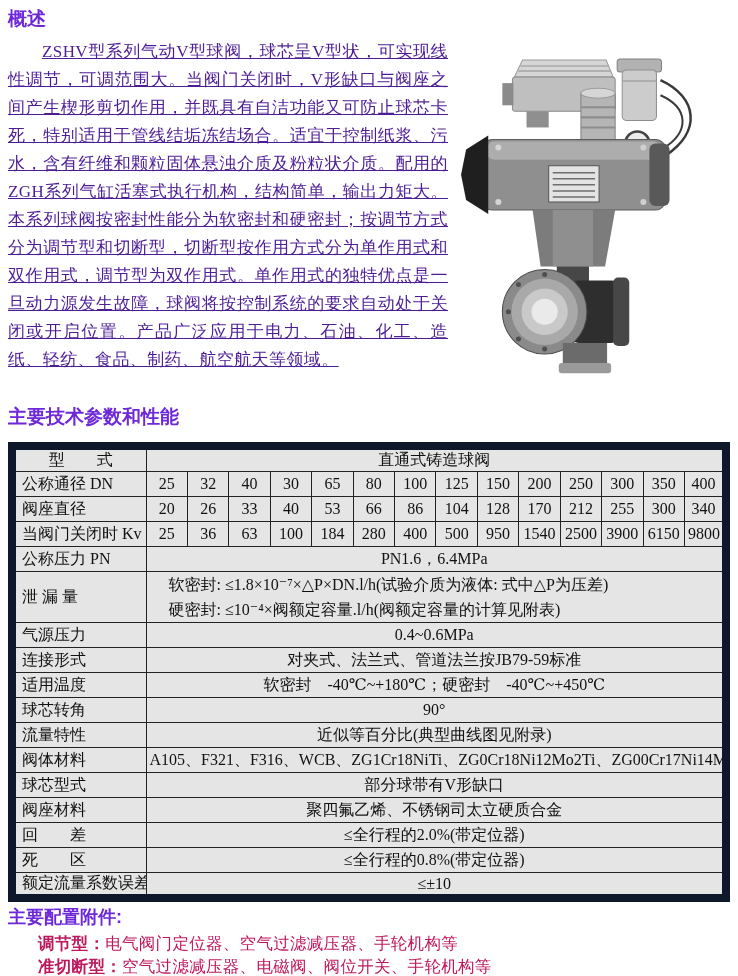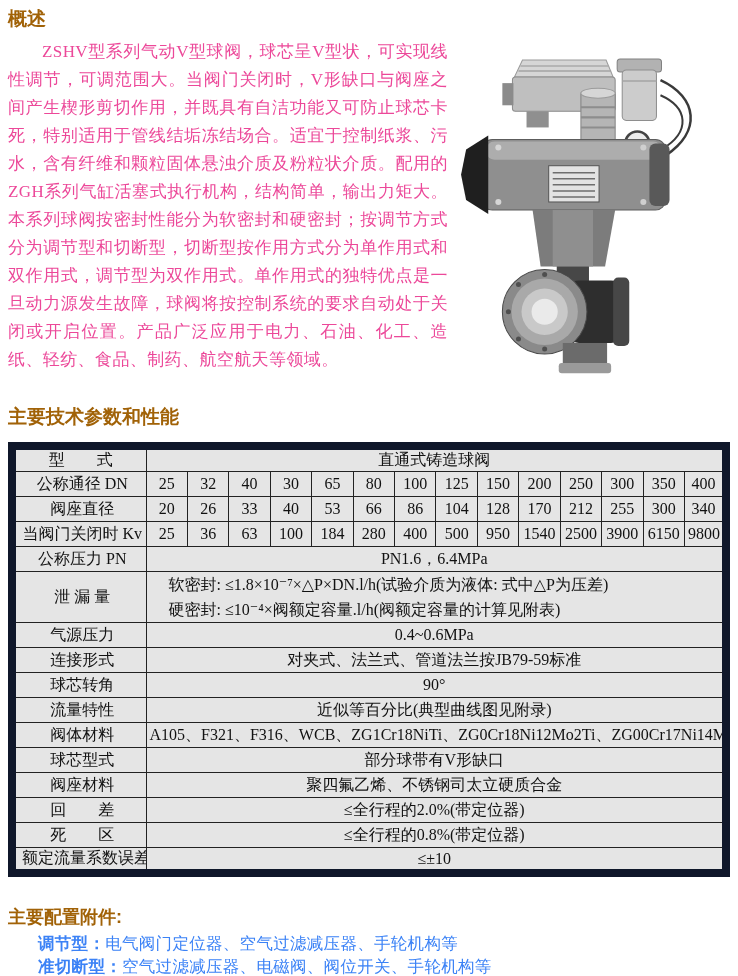--- a/index.html
+++ b/index.html
@@ -2,32 +2,33 @@
 <html><head>
 <meta charset="utf-8">
 <style>
   * { margin: 0; padding: 0; box-sizing: border-box; }
   html, body { width: 738px; height: 976px; background: #ffffff; overflow: hidden; }
   body { font-family: "Liberation Serif", "DejaVu Serif", serif; color: #1a1a1a; position: relative; }
 
   .heading {
     font-family: "Liberation Sans", "DejaVu Sans", sans-serif;
     font-weight: 700;
-    color: #a16207;
+    color: #6d28d9;
     font-size: 19px;
     line-height: 22px;
   }
   #overview-title { position: absolute; left: 8px; top: 8px; }
 
   #overview-paragraph {
     position: absolute; left: 8px; top: 38px; width: 440px;
     font-size: 17px; line-height: 28px;
     text-align: justify; text-indent: 2em;
     letter-spacing: 0.4px;
-    color: #ec4899;
+    color: #4c1d95;
+    text-decoration: underline;
   }
 
   #product-photo {
     position: absolute; left: 452px; top: 32px; width: 282px; height: 348px;
     background: #ffffff;
   }
 
   #specs-title { position: absolute; left: 8px; top: 394px; margin-top: 12px; }
 
   #specs-table-wrap { position: absolute; left: 8px; top: 424px; width: 722px; }
@@ -40,30 +41,30 @@
     border: 1px solid #222222;
     background: #e5e5e5;
     font-size: 16px;
     height: 25px;
     padding: 0 3px;
     text-align: center;
     color: #111111;
     overflow: hidden;
     white-space: nowrap;
   }
-  #specs-table td.label { text-align: center; padding-left: 6px; }
+  #specs-table td.label { text-align: left; padding-left: 6px; }
   #specs-table td.label.center { text-align: center; padding-left: 3px; }
   #specs-table td.leak { text-align: left; padding-left: 22px; }
   #specs-table td.leak .leak-line { height: 25px; line-height: 25px; }
 
   #accessories-title {
     position: absolute; left: 8px; top: 906px; font-size: 18px;
   }
   #accessories-list { position: absolute; left: 38px; top: 932px; list-style: none; }
-  #accessories-list li { font-size: 16.5px; line-height: 23px; color: #3b82f6; letter-spacing: 0.3px; }
+  #accessories-list li { font-size: 16.5px; line-height: 23px; color: #be185d; letter-spacing: 0.3px; }
   #accessories-list li .acc-label { font-weight: 700; }
 </style>
 </head>
 <body>
 
 <h2 id="overview-title" class="heading">概述</h2>
 
 <p id="overview-paragraph">ZSHV型系列气动V型球阀，球芯呈V型状，可实现线性调节，可调范围大。当阀门关闭时，V形缺口与阀座之间产生楔形剪切作用，并既具有自洁功能又可防止球芯卡死，特别适用于管线结垢冻结场合。适宜于控制纸浆、污水，含有纤维和颗粒固体悬浊介质及粉粒状介质。配用的ZGH系列气缸活塞式执行机构，结构简单，输出力矩大。本系列球阀按密封性能分为软密封和硬密封；按调节方式分为调节型和切断型，切断型按作用方式分为单作用式和双作用式，调节型为双作用式。单作用式的独特优点是一旦动力源发生故障，球阀将按控制系统的要求自动处于关闭或开启位置。产品广泛应用于电力、石油、化工、造纸、轻纺、食品、制药、航空航天等领域。</p>
 
 <div id="product-photo">
@@ -237,20 +238,24 @@
         </tr>
         <tr>
           <td class="label">气源压力</td>
           <td colspan="14">0.4~0.6MPa</td>
         </tr>
         <tr>
           <td class="label">连接形式</td>
           <td colspan="14">对夹式、法兰式、管道法兰按JB79-59标准</td>
         </tr>
         <tr>
+          <td class="label">适用温度</td>
+          <td colspan="14">软密封　-40℃~+180℃；硬密封　-40℃~+450℃</td>
+        </tr>
+        <tr>
           <td class="label">球芯转角</td>
           <td colspan="14">90°</td>
         </tr>
         <tr>
           <td class="label">流量特性</td>
           <td colspan="14">近似等百分比(典型曲线图见附录)</td>
         </tr>
         <tr>
           <td class="label">阀体材料</td>
           <td colspan="14">A105、F321、F316、WCB、ZG1Cr18NiTi、ZG0Cr18Ni12Mo2Ti、ZG00Cr17Ni14Mo2</td>

